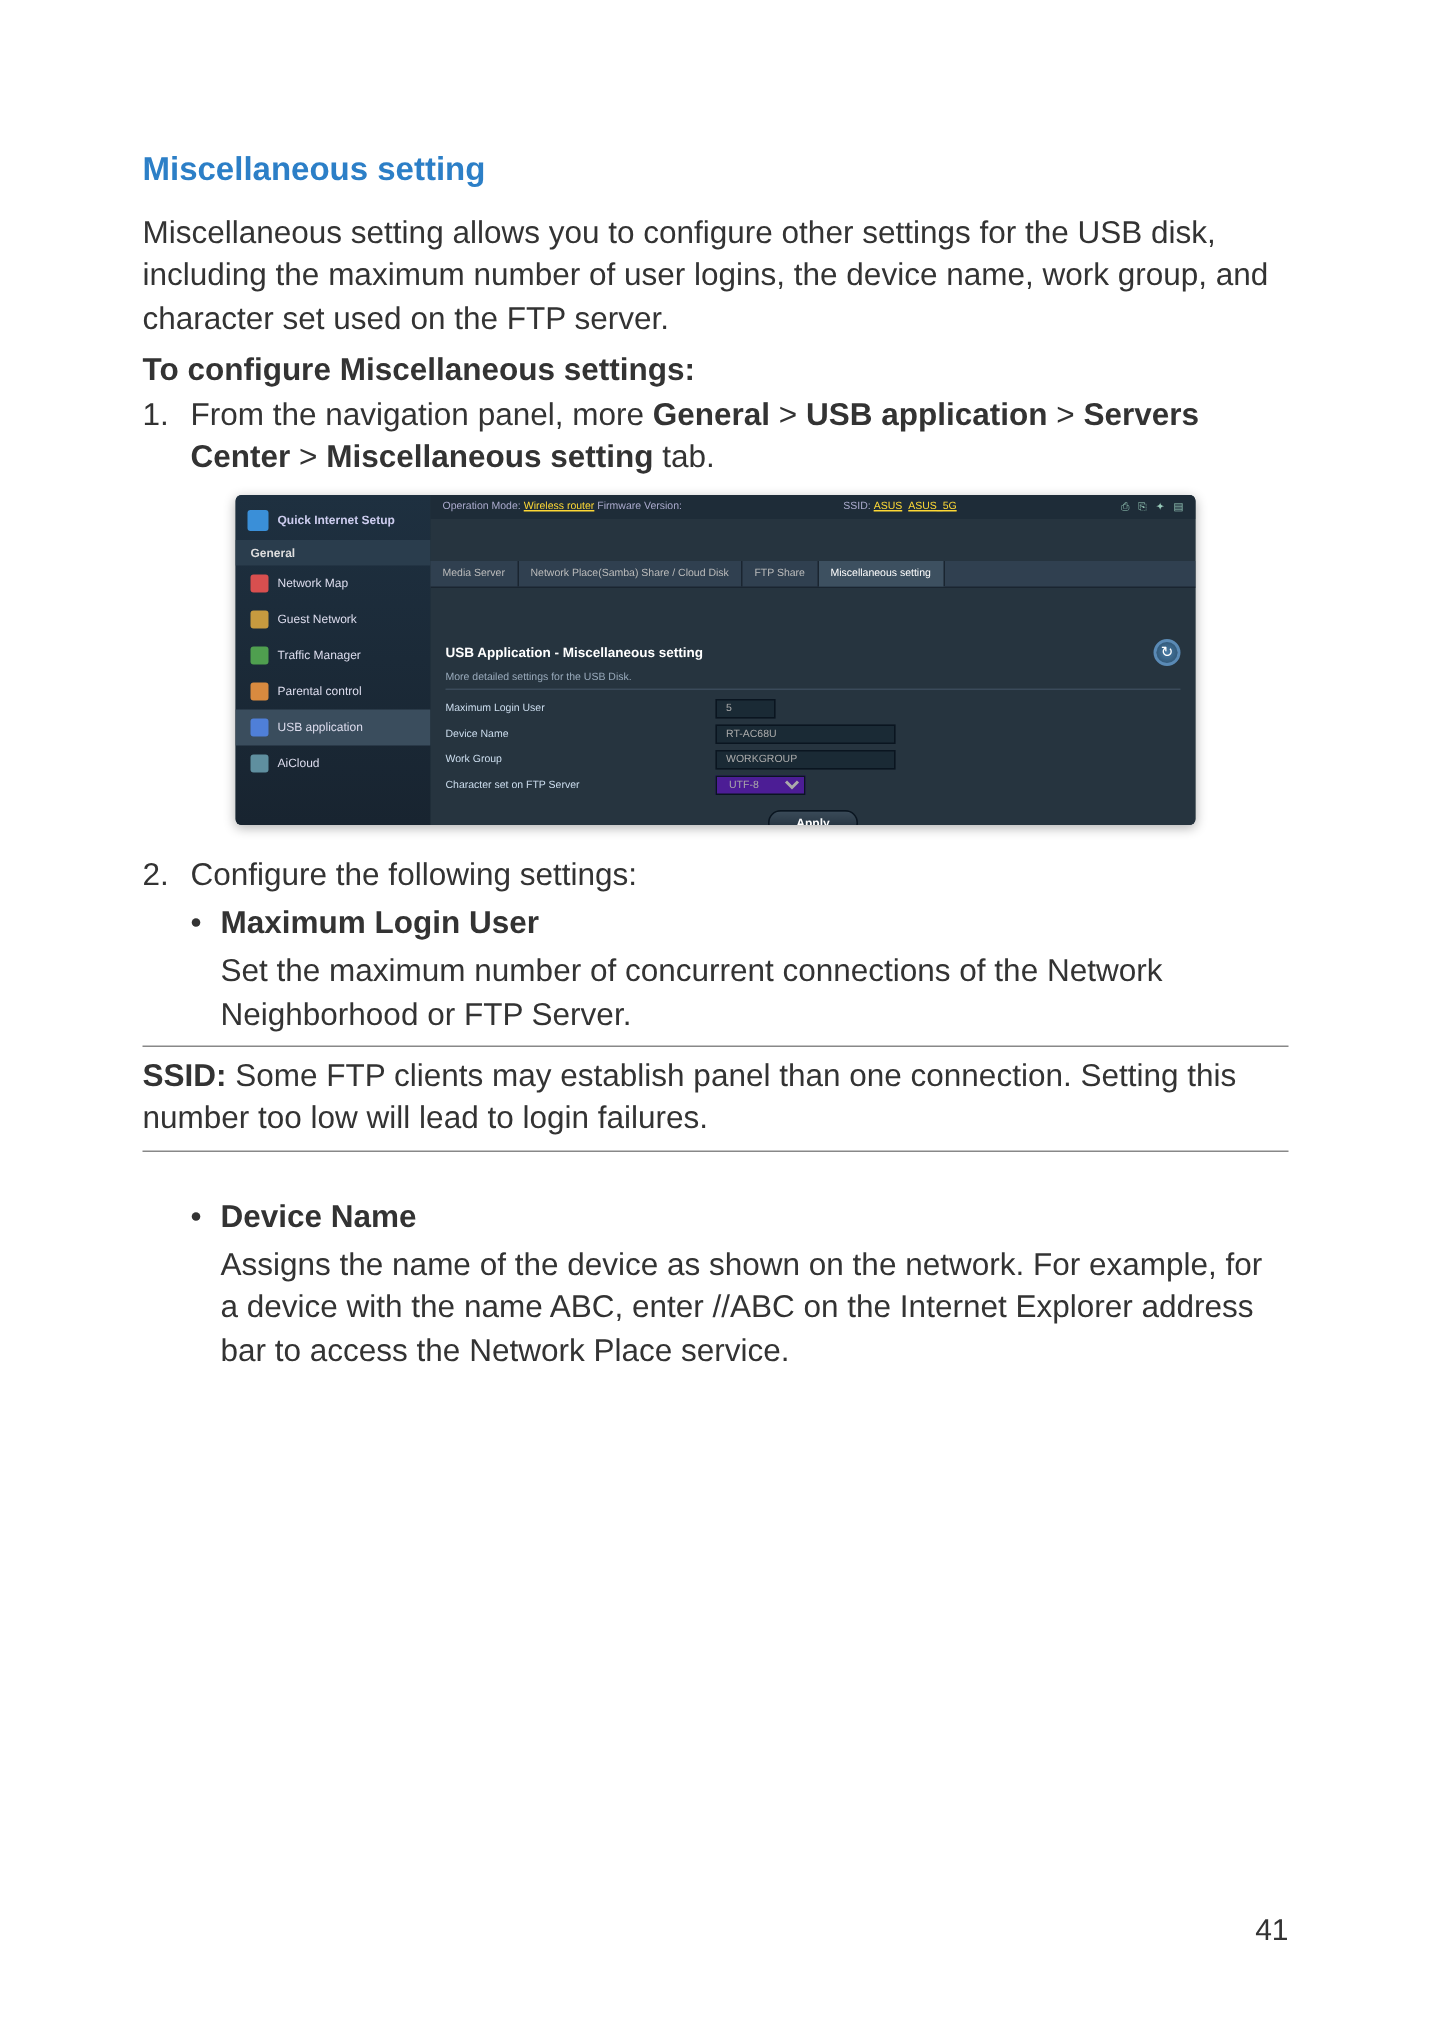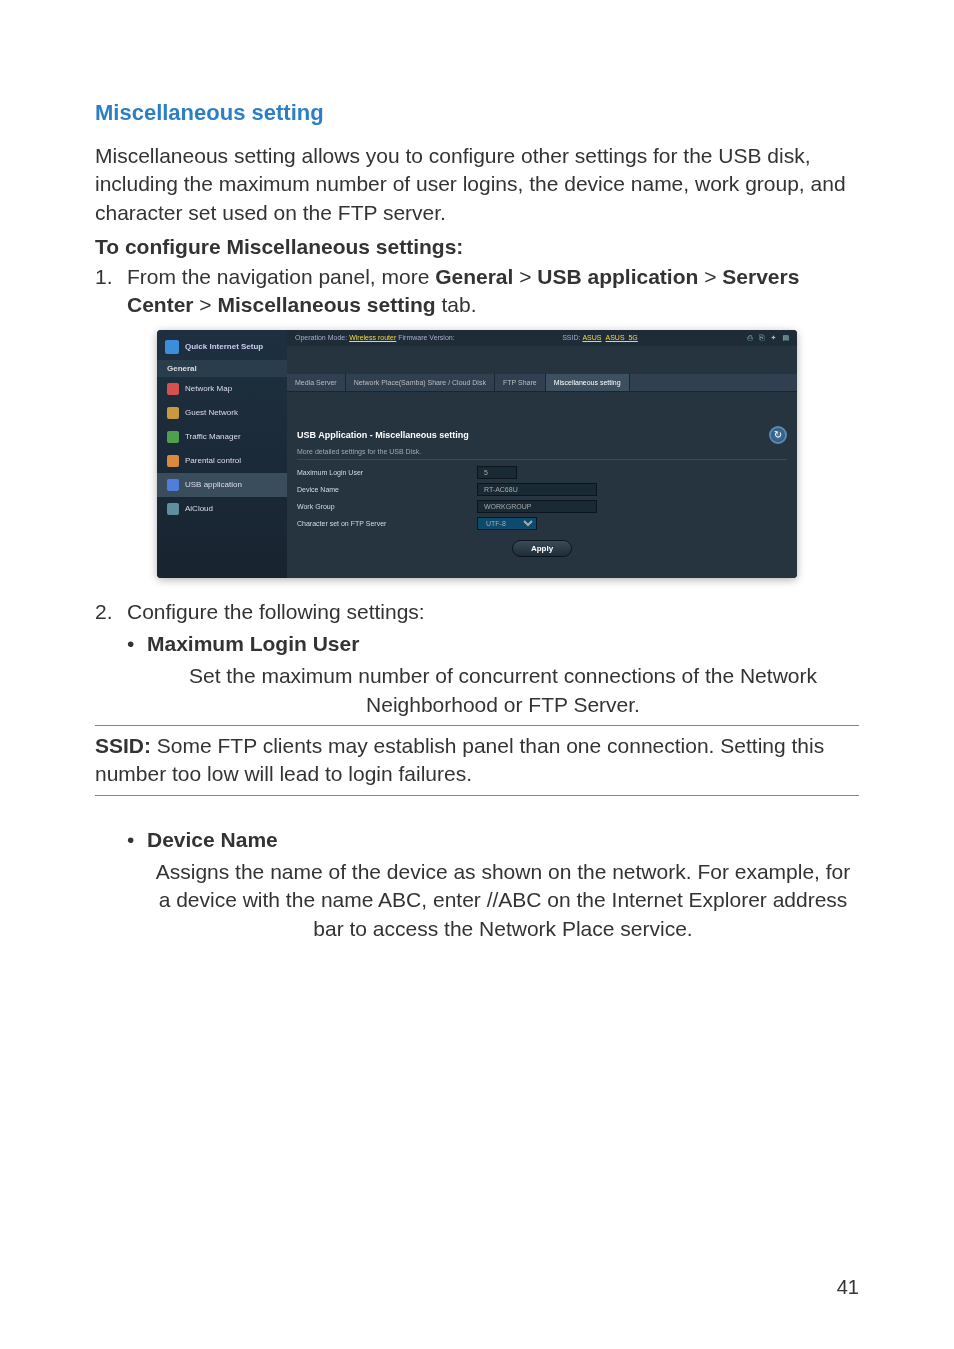--- a/index.html
+++ b/index.html
@@ -40,21 +40,21 @@
       margin-bottom: 4px;
     }
     .numbered-item .num {
       min-width: 32px;
     }
     .numbered-item .content {
       flex: 1;
     }
     .router-img {
       width: 640px;
-      height: 248px;
+      height: 220px;
       margin: 10px auto 20px auto;
       background: #1a2a35;
       border-radius: 4px;
       display: flex;
       font-size: 8px;
       color: #bbb;
       overflow: hidden;
       box-shadow: 0 2px 8px rgba(0,0,0,0.3);
     }
     .router-sidebar {
@@ -185,21 +185,21 @@
     .form-input {
       background: #1a2a35;
       border: 1px solid #0a1520;
       color: #aaa;
       padding: 2px 6px;
       font-size: 7px;
       width: 120px;
     }
     .form-input.short { width: 40px; }
     .form-select {
-      background: #0c4a6e;
+      background: #4c1d95;
       border: 1px solid #0a1520;
       color: #aaa;
       padding: 1px 4px;
       font-size: 7px;
       width: 60px;
     }
     .apply-btn {
       margin: 8px auto 0 auto;
       display: block;
       background: linear-gradient(180deg, #3a4a58 0%, #1e2c38 100%);
@@ -221,21 +221,20 @@
       min-width: 20px;
     }
     .bullet-heading {
       font-weight: bold;
     }
     .sub-text {
       font-size: 21px;
       line-height: 1.35;
       margin-left: 52px;
       margin-bottom: 6px;
-      text-align: center;
     }
     .note-box {
       border-top: 1px solid #888;
       border-bottom: 1px solid #888;
       padding: 6px 0;
       font-size: 21px;
       line-height: 1.35;
       margin: 6px 0 30px 0;
     }
     .page-number {

